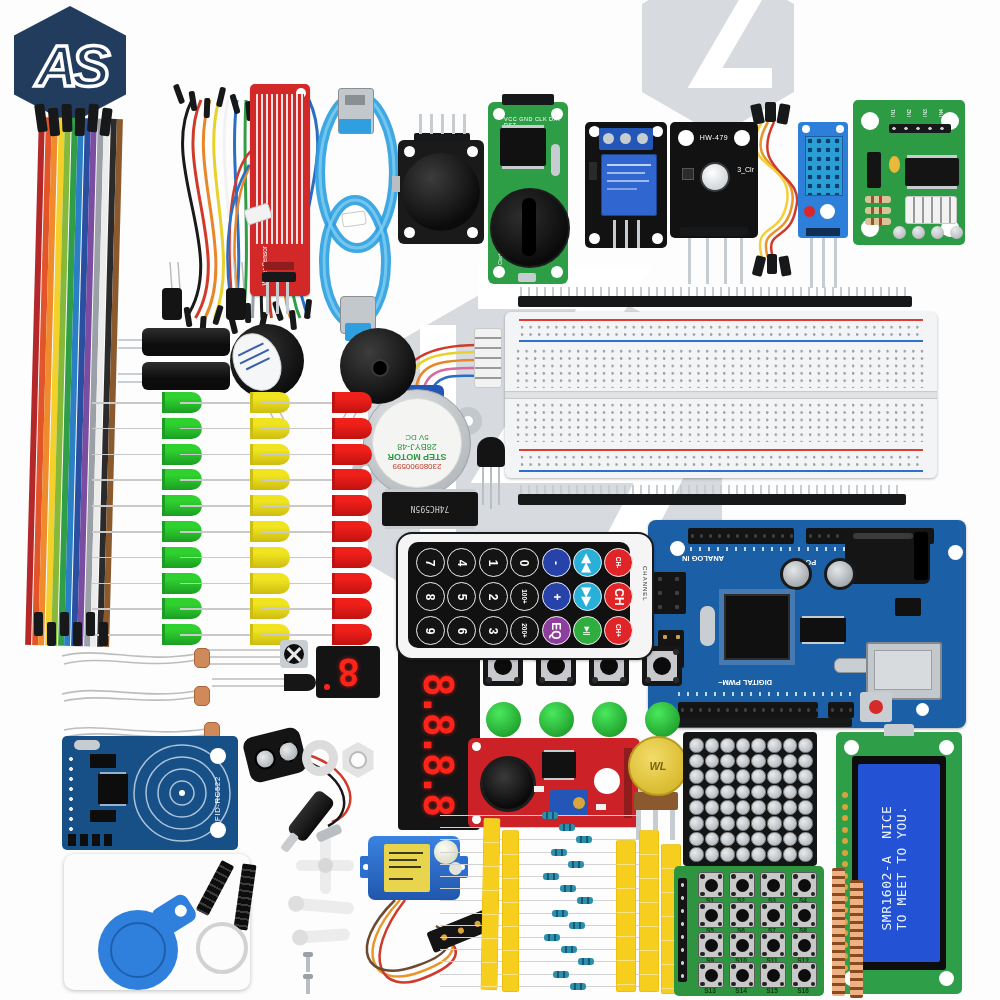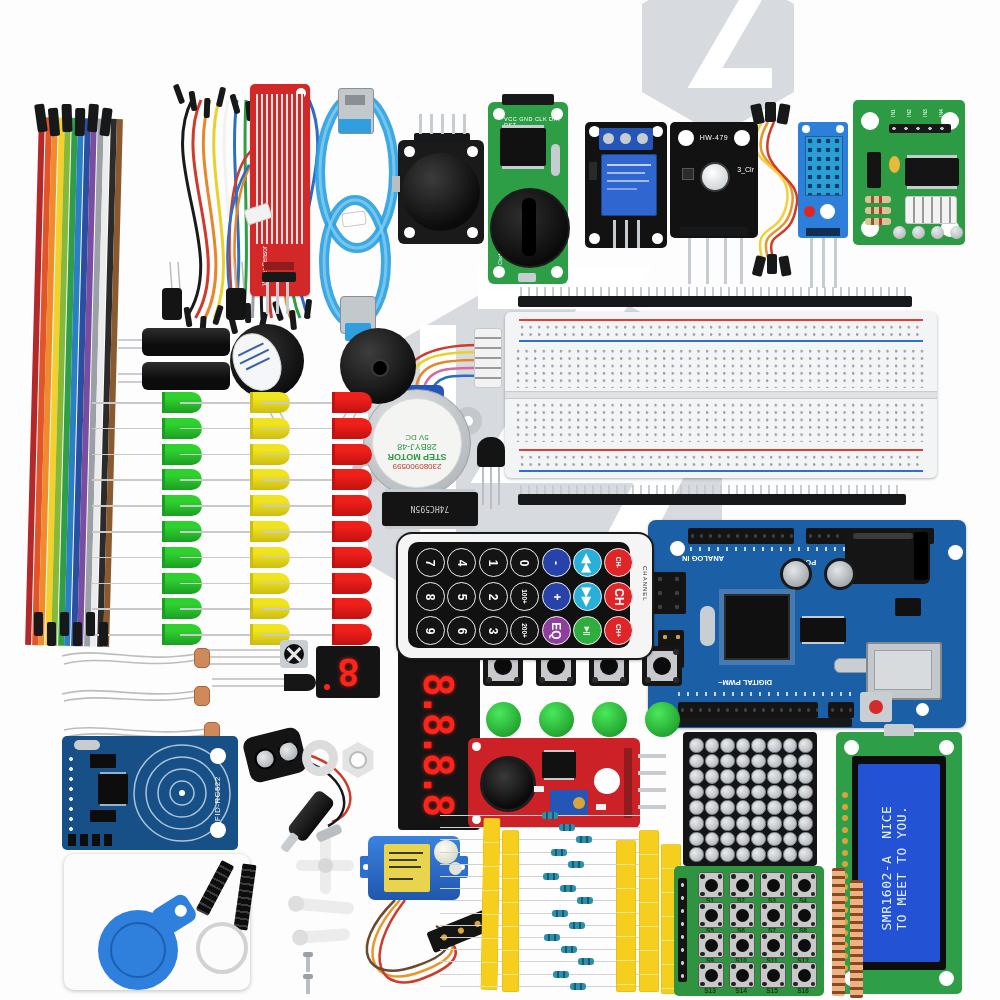--- a/index.html
+++ b/index.html
@@ -124,20 +124,23 @@
         <path d="M118,348 L142,348"></path>
       <path d="M118,374 L142,374"></path>
         <path d="M118,382 L142,382"></path>
       <path d="M170,262 L172,290"></path>
         <path d="M178,262 L180,290"></path>
       <path d="M234,262 L236,290"></path>
         <path d="M242,262 L244,290"></path>
     </g>
   </svg>
 
+  <div class="c" style="left:14px;top:6px;width:112px;height:118px;z-index:2;background:#223c5e;clip-path:polygon(50% 0,100% 25%,100% 75%,50% 100%,0 75%,0 25%);display:flex;align-items:center;justify-content:center;">
+    <span style="font-size:58px;font-weight:800;font-style:italic;color:transparent;-webkit-text-stroke:3.5px #fff;letter-spacing:-6px;">AS</span>
+  </div>
 
   <div class="c" id="ribbon" style="left:32px;top:118px;width:85px;height:528px;z-index:2;transform:rotate(1.5deg);">
       <div style="position: absolute; left: 0px; top: 0px; width: 6px; height: 528px; background: rgb(181, 40, 42);"></div>
       <div style="position: absolute; left: 6.5px; top: 0px; width: 6px; height: 528px; background: rgb(226, 85, 43);"></div>
       <div style="position: absolute; left: 13px; top: 0px; width: 6px; height: 528px; background: rgb(239, 139, 44);"></div>
       <div style="position: absolute; left: 19.5px; top: 0px; width: 6px; height: 528px; background: rgb(243, 208, 42);"></div>
       <div style="position: absolute; left: 26px; top: 0px; width: 6px; height: 528px; background: rgb(134, 184, 58);"></div>
       <div style="position: absolute; left: 32.5px; top: 0px; width: 6px; height: 528px; background: rgb(47, 158, 71);"></div>
       <div style="position: absolute; left: 39px; top: 0px; width: 6px; height: 528px; background: rgb(43, 127, 196);"></div>
       <div style="position: absolute; left: 45.5px; top: 0px; width: 6px; height: 528px; background: rgb(43, 79, 160);"></div>
@@ -625,20 +628,29 @@
     <div class="hole" style="left:126px;top:30px;width:26px;height:26px;"></div>
     <div class="sq" style="left:66px;top:48px;width:10px;height:6px;background:#f2f2f2;"></div>
     <div class="sq" style="left:128px;top:66px;width:10px;height:6px;background:#f2f2f2;"></div>
     <div class="sq" style="left:156px;top:10px;width:8px;height:70px;background:#8f1d1d;"></div>
     <div class="sq" style="left:170px;top:16px;width:28px;height:4px;background:#c7ccd1;"></div>
     <div class="sq" style="left:170px;top:33px;width:28px;height:4px;background:#c7ccd1;"></div>
     <div class="sq" style="left:170px;top:50px;width:28px;height:4px;background:#c7ccd1;"></div>
     <div class="sq" style="left:170px;top:67px;width:28px;height:4px;background:#c7ccd1;"></div>
   </div>
 
+  <div class="c" style="left:626px;top:734px;width:60px;height:110px;z-index:2;">
+    <div class="sq" style="left:8px;top:58px;width:44px;height:18px;background:#8a5a2e;border-radius:2px;"></div>
+    <div class="sq" style="left:2px;top:2px;width:56px;height:56px;border-radius:50%;background:radial-gradient(circle at 40% 35%,#f2dc6a,#d8b82a 78%);border:2px solid #b89a1e;display:flex;align-items:center;justify-content:center;">
+      <span style="font-size:11px;font-weight:bold;color:#7a6510;font-style:italic;">WL</span>
+    </div>
+    <div class="sq" style="left:10px;top:76px;width:5px;height:30px;background:#c7ccd1;"></div>
+    <div class="sq" style="left:27px;top:76px;width:5px;height:30px;background:#c7ccd1;"></div>
+    <div class="sq" style="left:44px;top:76px;width:5px;height:30px;background:#c7ccd1;"></div>
+  </div>
 
   <div class="c" id="matrix" style="left:683px;top:732px;width:134px;height:134px;background:#151515;border-radius:4px;z-index:2;">
       <div class="mdot" style="position: absolute; left: 6px; top: 6px;"></div>
       <div class="mdot" style="position: absolute; left: 21.6px; top: 6px;"></div>
       <div class="mdot" style="position: absolute; left: 37.2px; top: 6px;"></div>
       <div class="mdot" style="position: absolute; left: 52.8px; top: 6px;"></div>
       <div class="mdot" style="position: absolute; left: 68.4px; top: 6px;"></div>
       <div class="mdot" style="position: absolute; left: 84px; top: 6px;"></div>
       <div class="mdot" style="position: absolute; left: 99.6px; top: 6px;"></div>
       <div class="mdot" style="position: absolute; left: 115.2px; top: 6px;"></div>

